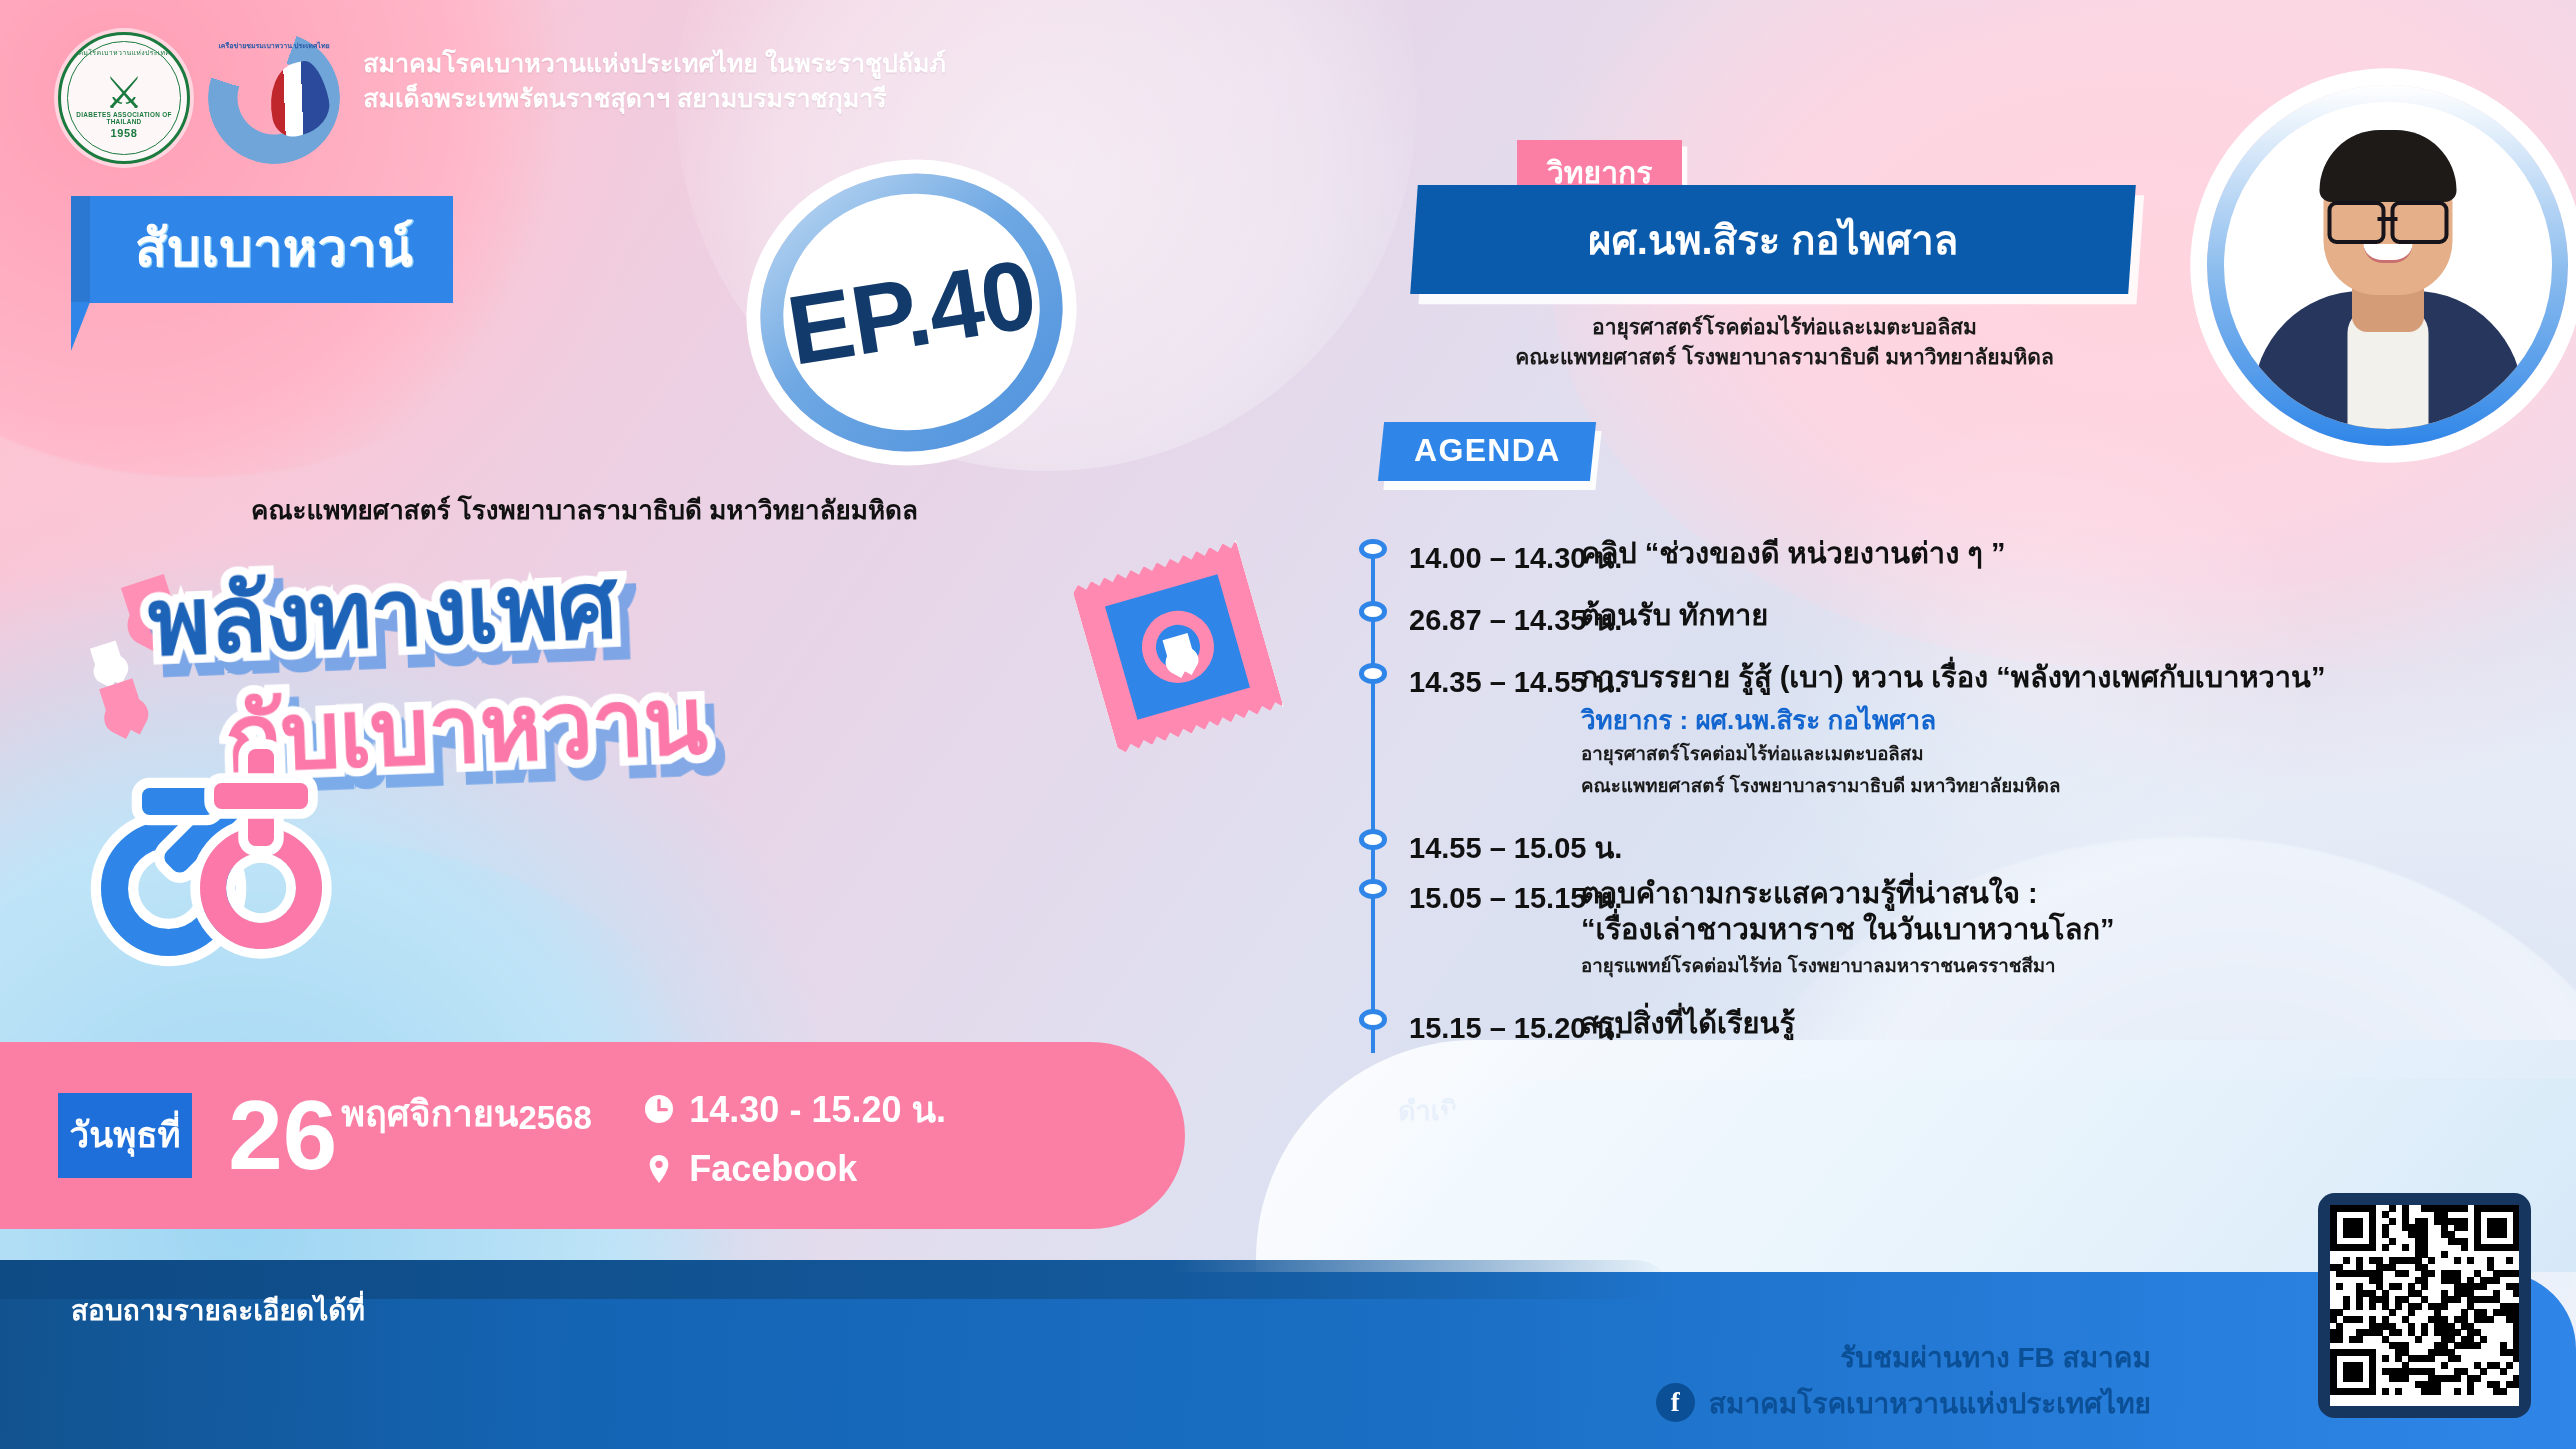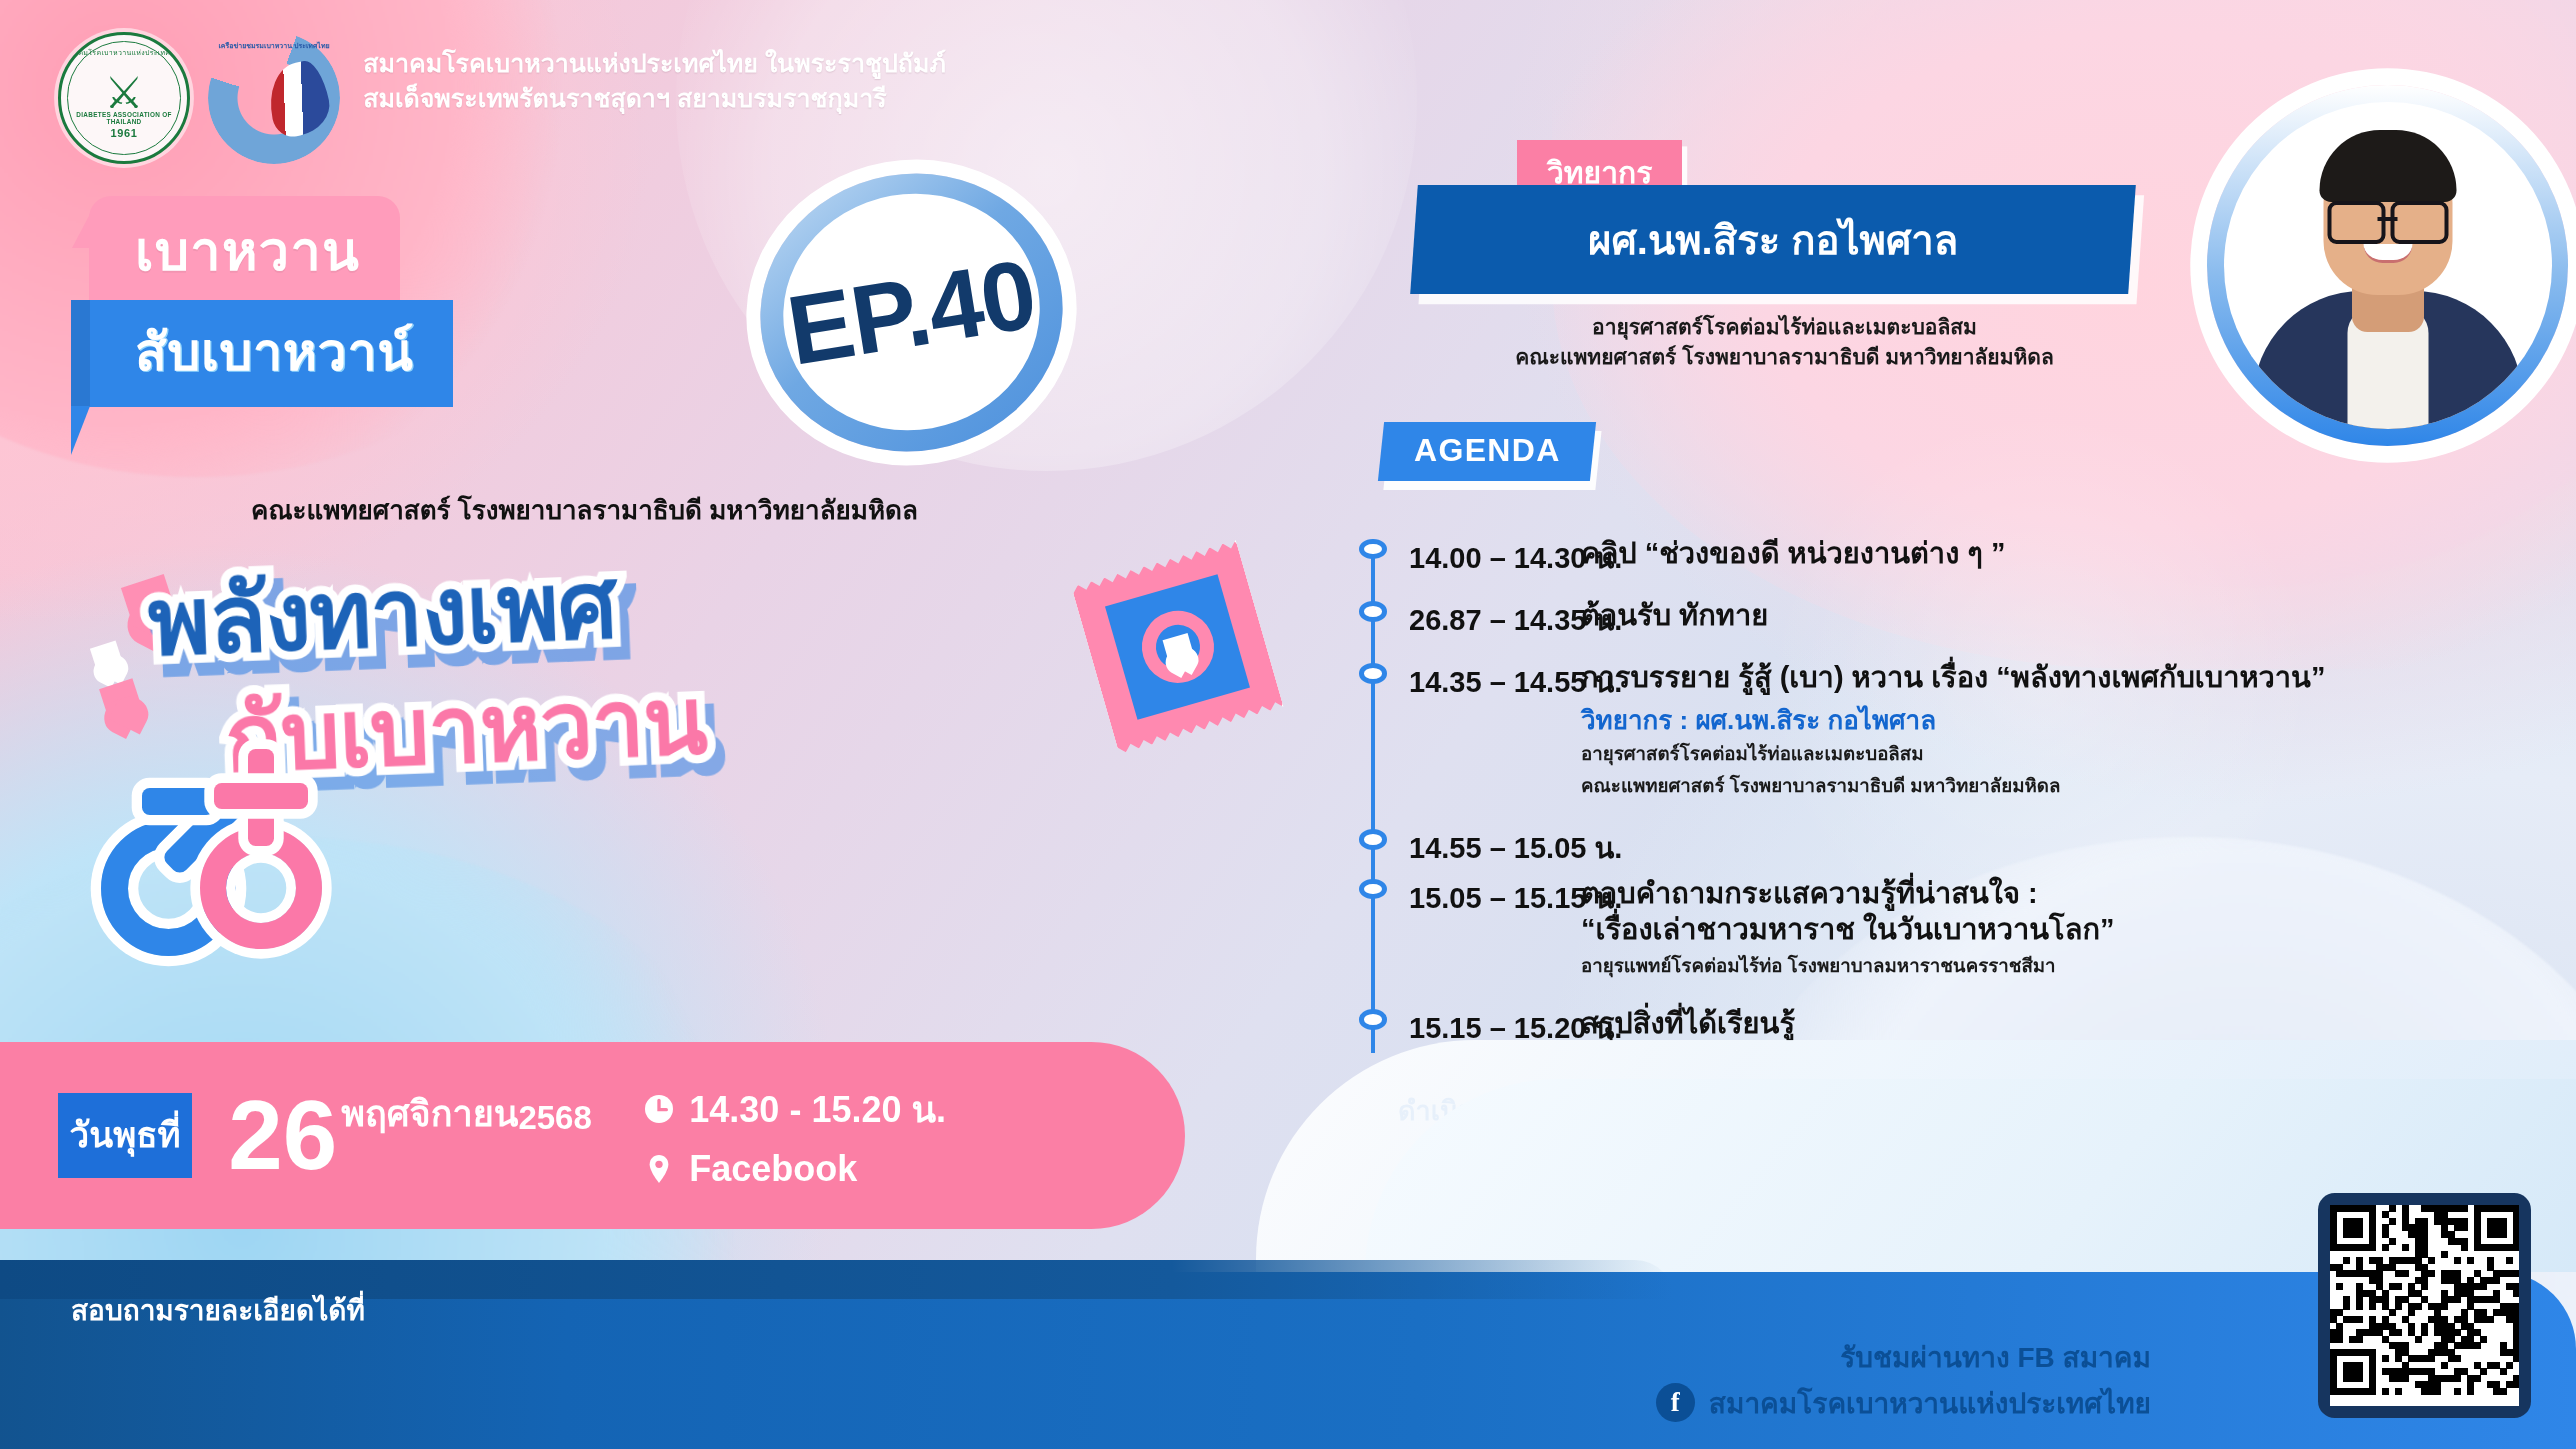--- a/index.html
+++ b/index.html
@@ -412,39 +412,36 @@
   <div class="pink-field"></div>
   <div class="bg-swirl-1"></div>
   <div class="bg-swirl-2"></div>
 
   <div class="header">
     <div class="logo-dat">
       <div class="ring-txt"></div>
       <div class="arcup">สมาคมโรคเบาหวานแห่งประเทศไทย</div>
       <div class="crest">⚔</div>
       <div class="arcdn">DIABETES ASSOCIATION OF THAILAND</div>
-      <div class="yr">1961</div>
+      <div class="yr">1958</div>
     </div>
 
     <div class="logo-net-wrap">
       <div class="logo-net"></div>
       <div class="net-label">เครือข่ายชมรมเบาหวาน ประเทศไทย</div>
       <div class="net-flame"></div>
     </div>
 
     <div class="org-lines">
       <div>สมาคมโรคเบาหวานแห่งประเทศไทย ในพระราชูปถัมภ์</div>
       <div>สมเด็จพระเทพรัตนราชสุดาฯ สยามบรมราชกุมารี</div>
     </div>
   </div>
 
   <div class="title-wrap">
-    <div class="tag-pink">
-      <span>เบาหวาน</span>
-    </div>
     <div class="tag-blue">
       <span>สับเบาหวาน์</span>
     </div>
     <div class="ep-badge">
       <div class="oval-back"></div>
       <div class="oval-inner"></div>
       <div class="ep-text">EP.40</div>
     </div>
   </div>
   <div class="faculty-line">คณะแพทยศาสตร์ โรงพยาบาลรามาธิบดี มหาวิทยาลัยมหิดล</div>

